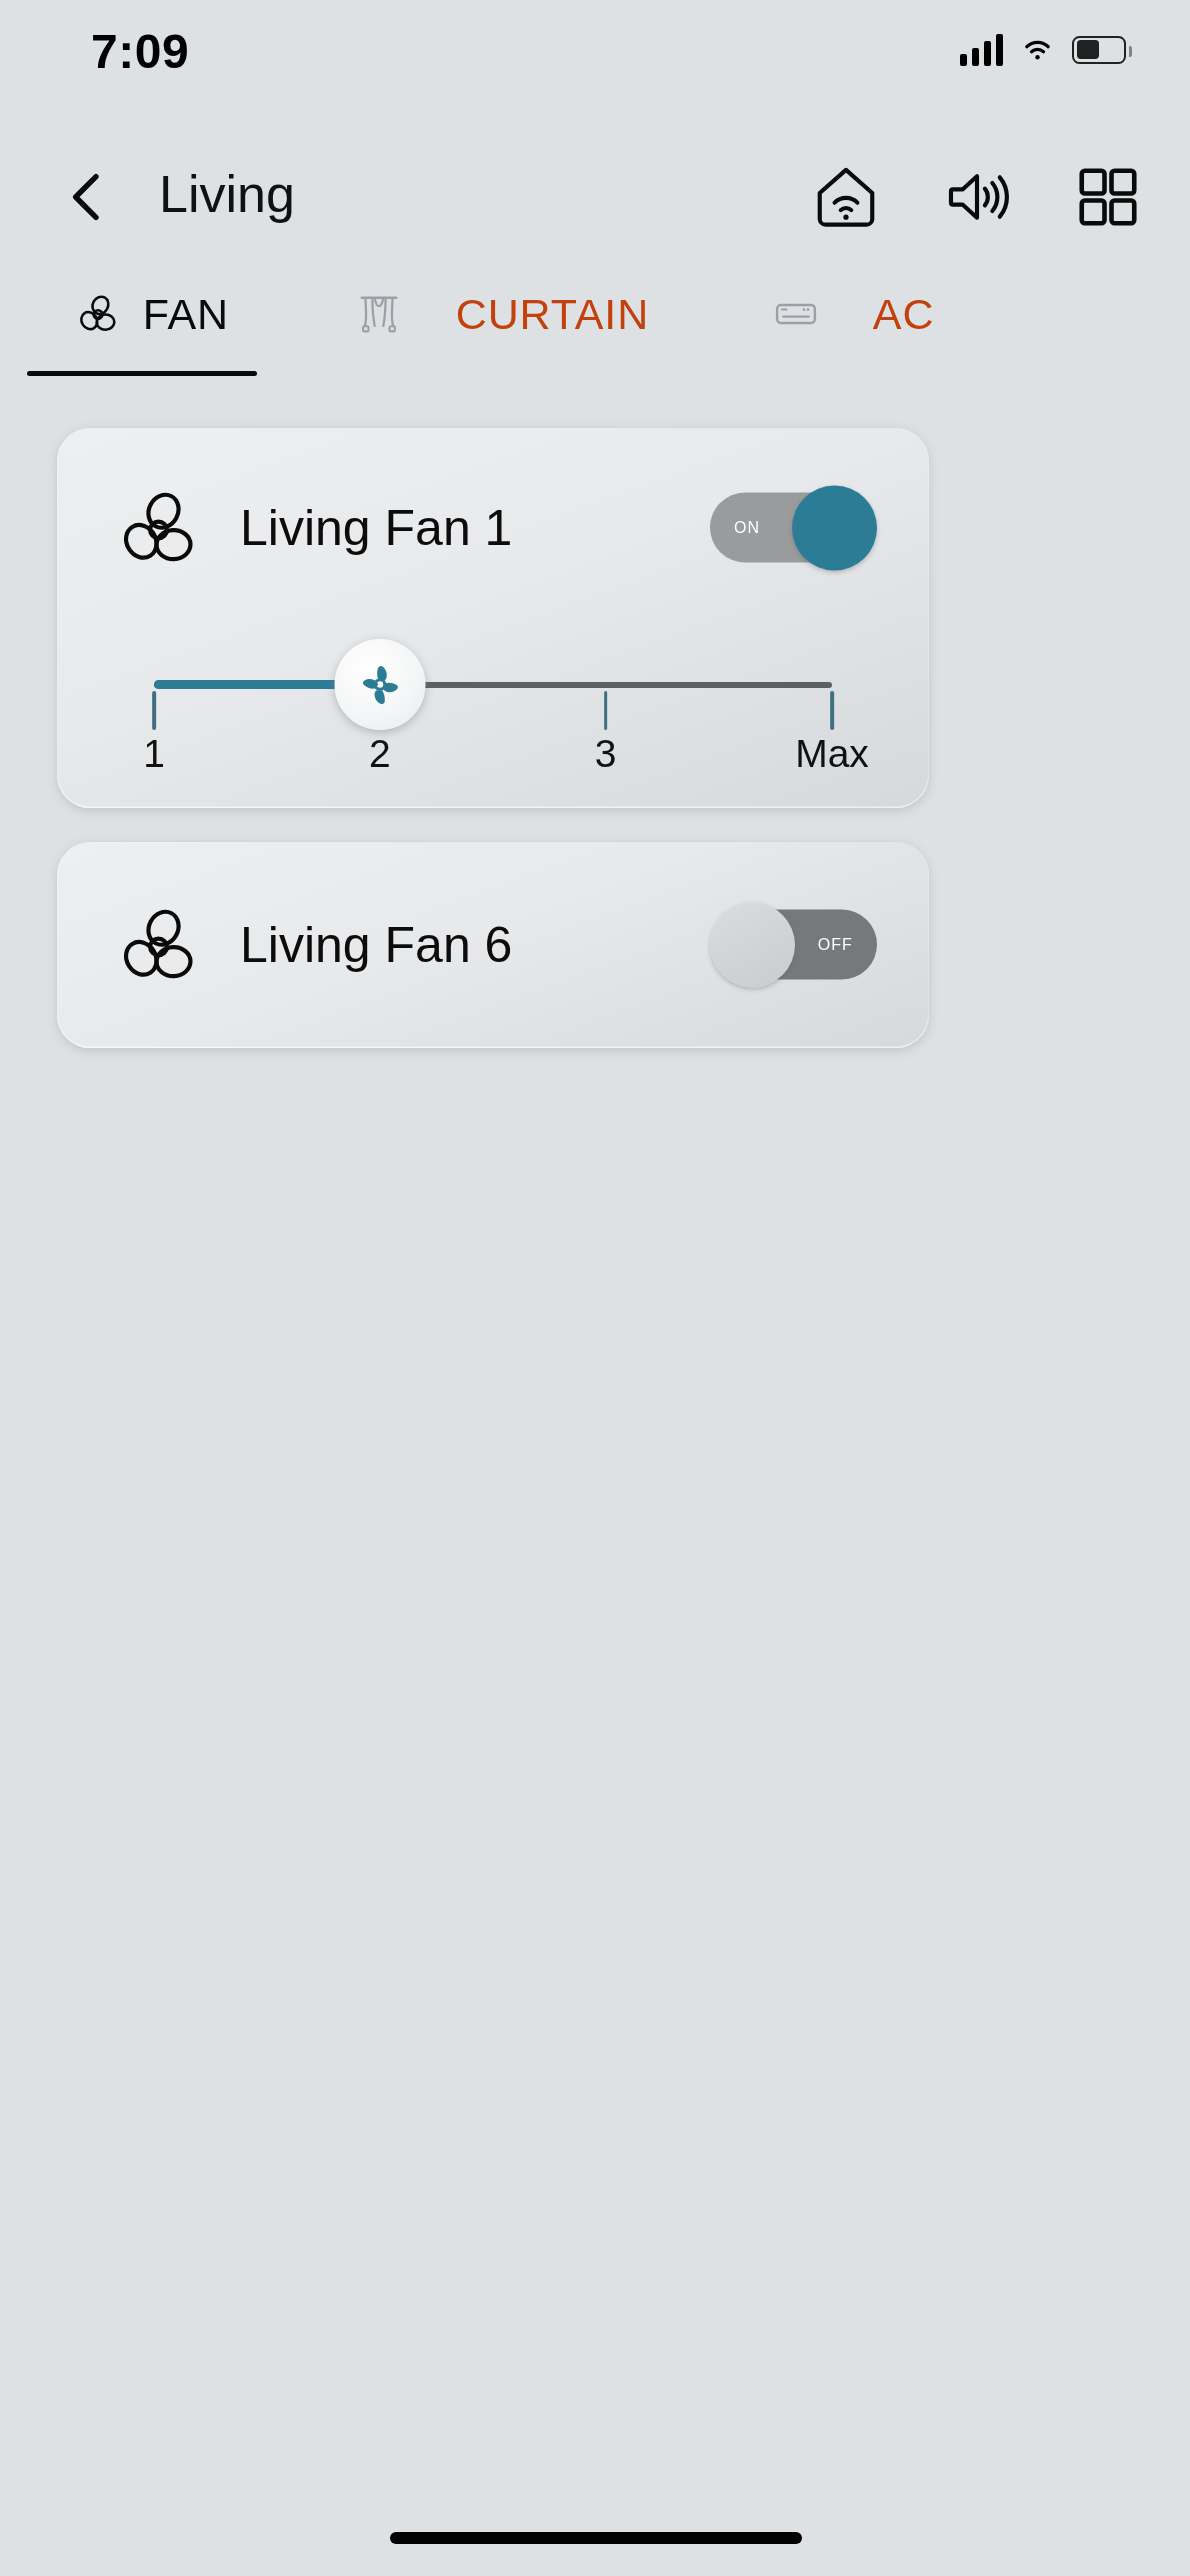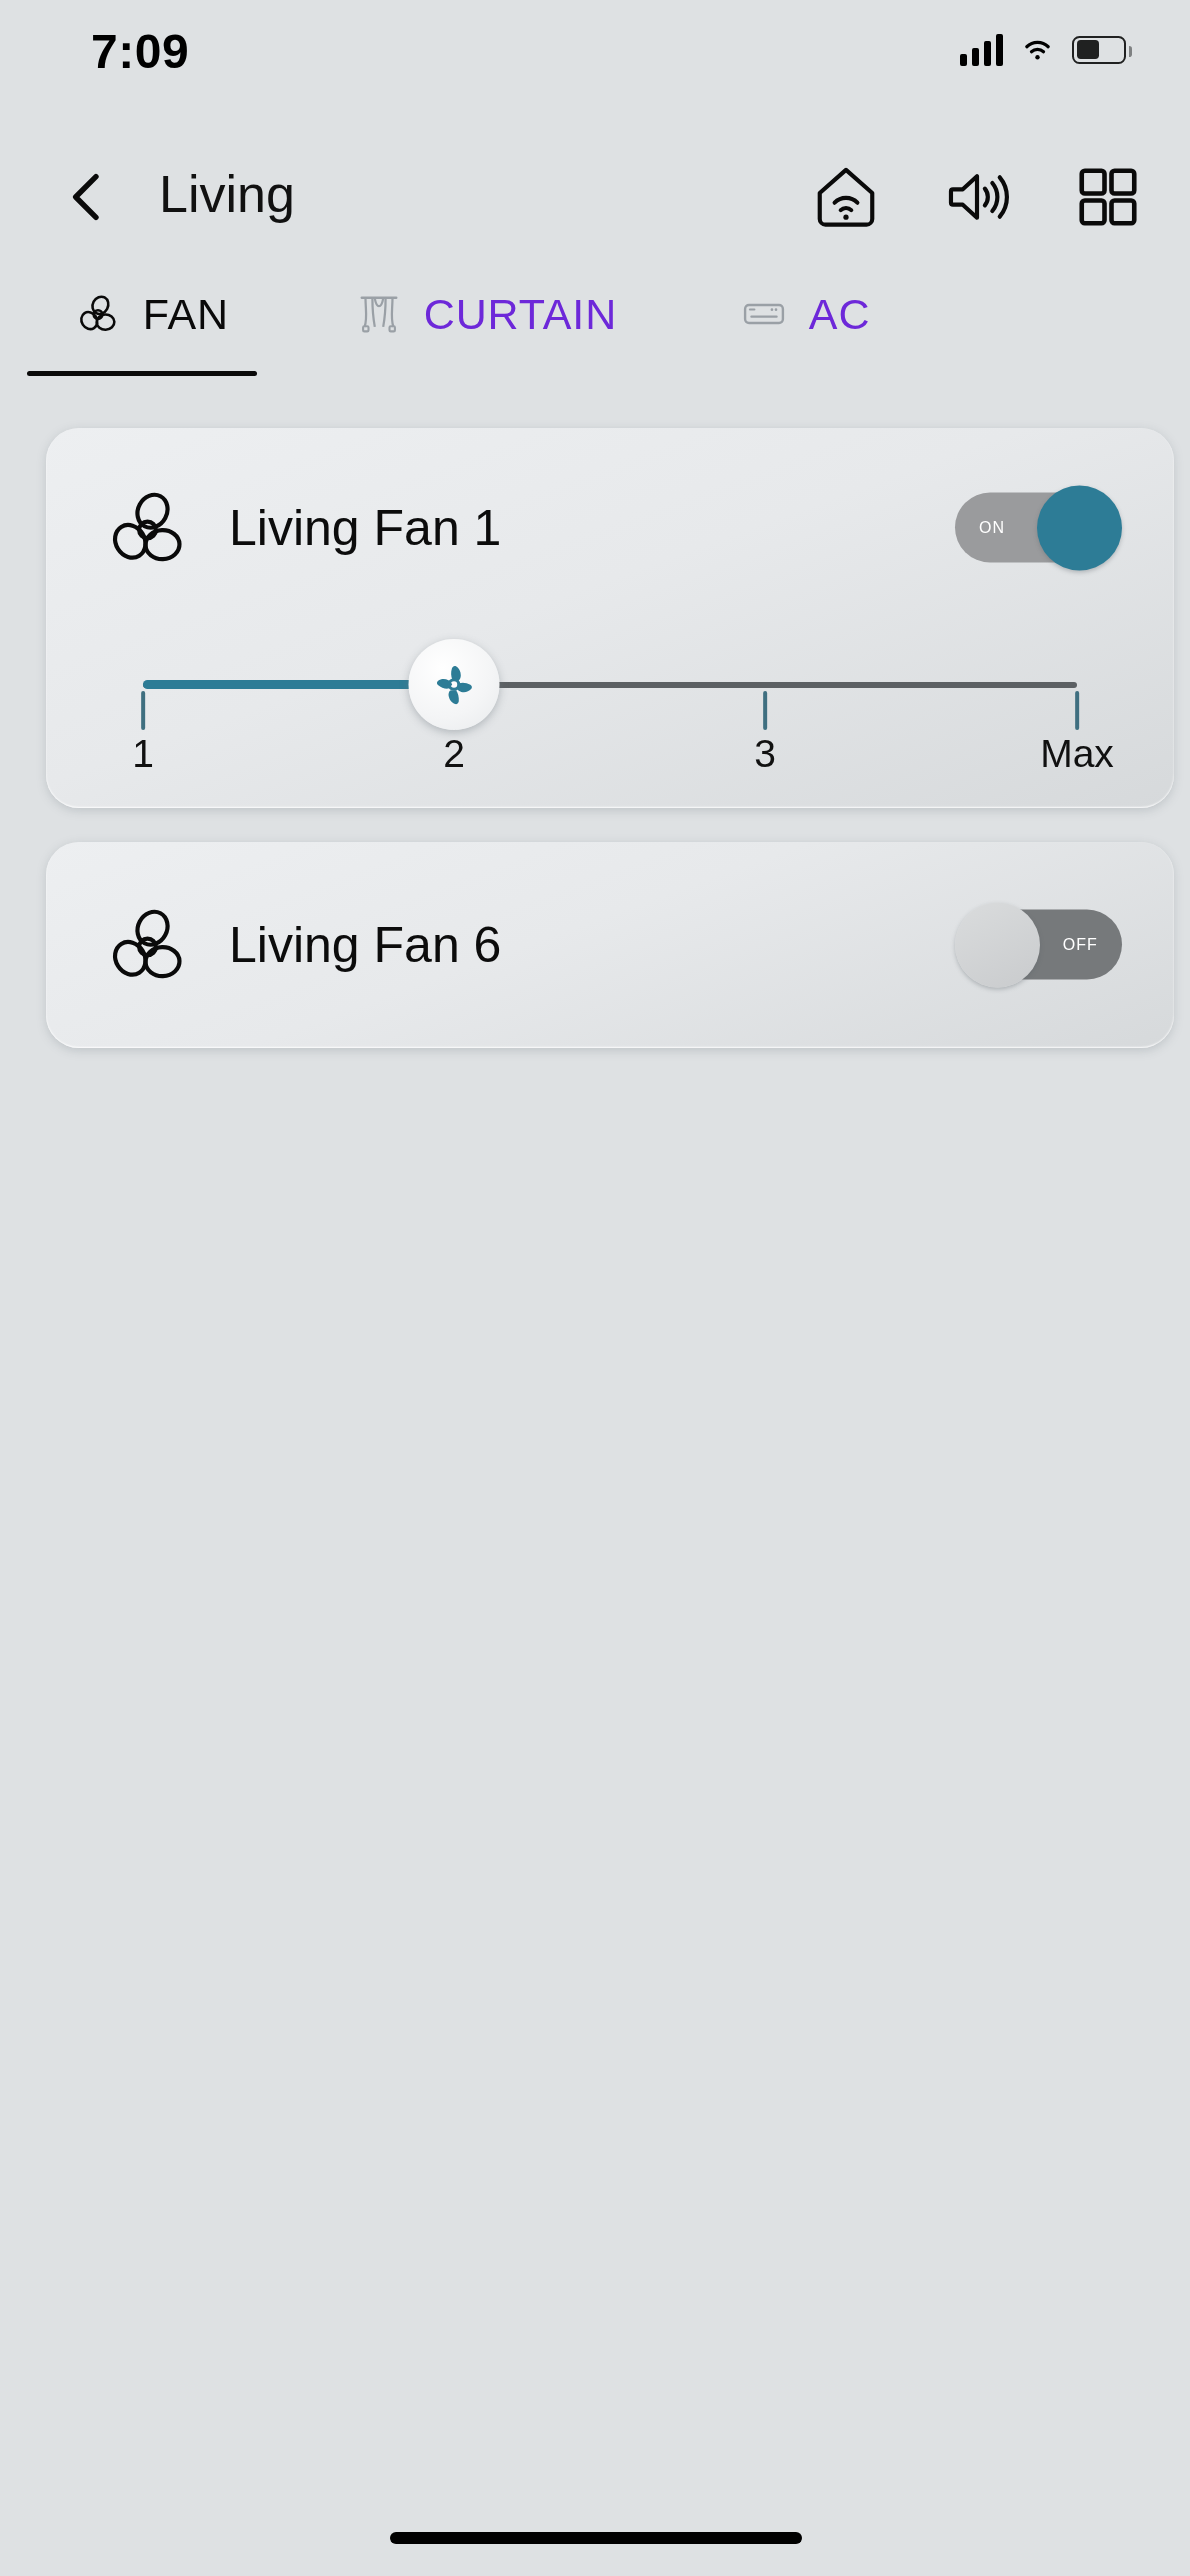--- a/index.html
+++ b/index.html
@@ -67,30 +67,30 @@
   .tabs {
     position:absolute; top:278px; left:0; width:1013px; height:102px;
     display:flex; align-items:flex-start; overflow:hidden;
   }
   .tab {
     display:flex; align-items:center; gap:16.7px;
     height:72px; cursor:pointer; flex:none; position:relative;
   }
   .tab .tab-ic { width:56px; height:48px; flex:none; display:block; }
   .tab .tab-lb { font-size:43px; letter-spacing:0.9px; white-space:nowrap; }
-  .tab.inactive .tab-lb { color:#6d28d9; }
+  .tab.inactive .tab-lb { color:#c2410c;margin-left:32px; }
   .tab.active .tab-lb { color:#0a0a0a; }
   .tab-underline {
     position:absolute; left:0; bottom:-26px; height:4.6px;
     background:#0a0a0a; border-radius:2.8px;
   }
 
   
   .card {
-    position:absolute; left:46px; width:1128px;
+    position:absolute; left:57px; width:872px;
     border-radius:33px;
     background:linear-gradient(160deg,#edeff1 0%,#e7e9eb 45%,#d6d9db 100%);
     box-shadow:0 2.8px 9.3px rgba(120,128,136,.28), 0 -0.9px 1.9px rgba(255,255,255,.9) inset;
     overflow:hidden;
   }
   #card-fan1 { top:428px; height:380px; }
   #card-fan2 { top:842px; height:206px; }
 
   .card-head {
     position:absolute; left:0; top:0; width:100%; height:200px;

